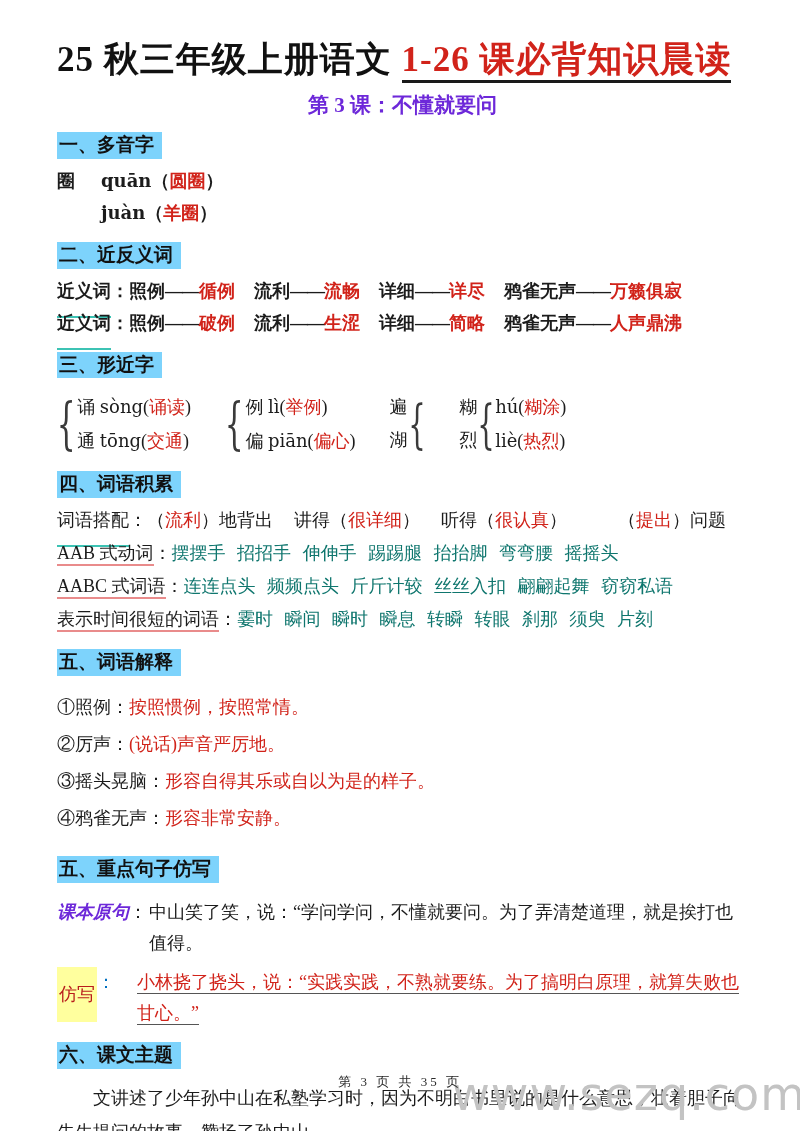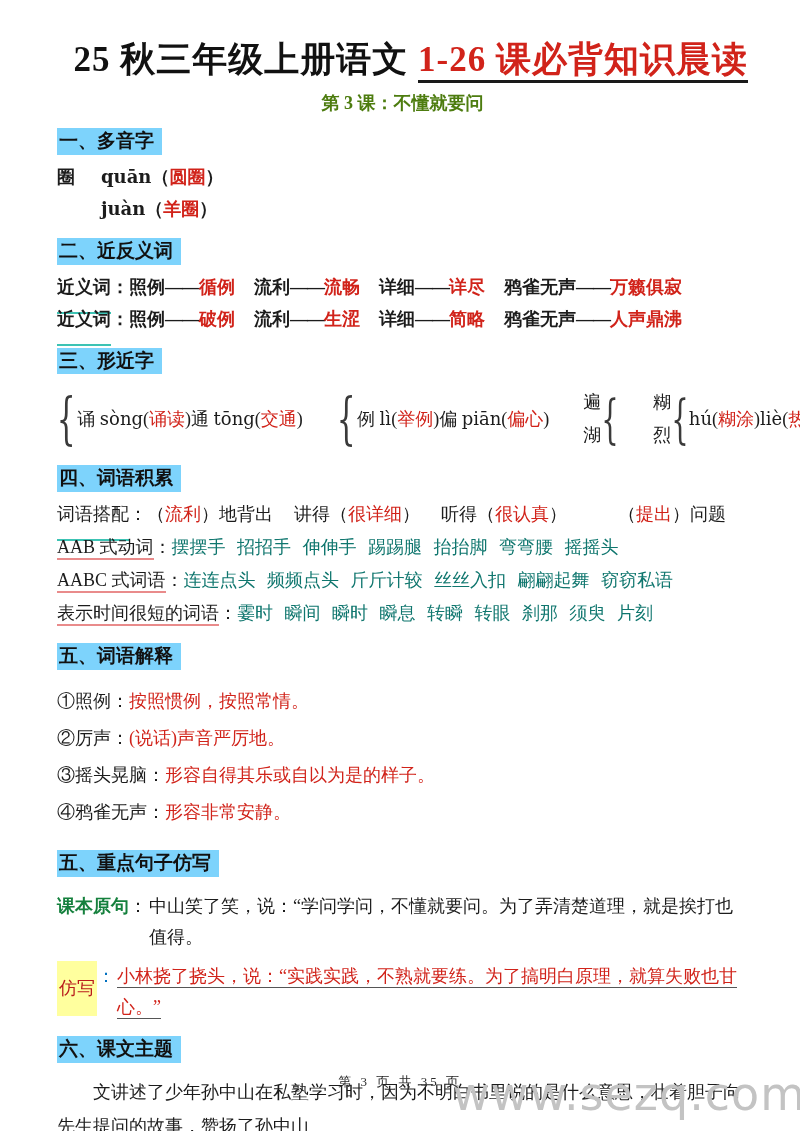--- a/index.html
+++ b/index.html
@@ -4,24 +4,24 @@
 <style>
   html,body{margin:0;padding:0;}
   body{
     width:800px;height:1131px;overflow:hidden;position:relative;
     background:#ffffff;
     font-family:"Liberation Serif","DejaVu Serif",serif;
     color:#1c1c1c;
   }
   .page{position:relative;width:800px;height:1131px;padding:36px 52px 0 57px;box-sizing:border-box;}
   
-  .title{text-align:right;font-weight:bold;font-size:35px;letter-spacing:1px;white-space:nowrap;}
+  .title{text-align:left;font-weight:bold;font-size:35px;letter-spacing:1px;white-space:nowrap;}
   .t-black{color:#111;}
   .t-red{color:#d1231a;border-bottom:3px solid #1a1a1a;padding-bottom:1px;}
-  .subtitle{text-align:center;font-weight:bold;font-size:18px;color:#4d7c0f;margin-top:8px;}
+  .subtitle{text-align:center;font-weight:bold;font-size:21px;color:#6d28d9;margin-top:8px;}
   
   .hd{font-weight:bold;font-size:19px;color:#111;background:#7dd3fc;display:inline-block;
       padding:2px 8px 2px 2px;margin:13px 0 6px 0;line-height:1.2;}
   .hd-wrap{line-height:1;}
   
   .row{font-size:18px;line-height:32px;font-weight:bold;}
   .bk{color:#1c1c1c;}
   .rd{color:#d1231a;}
   .bl{color:#0f766e;}
   .py{font-family:"DejaVu Serif",serif;}
@@ -32,38 +32,38 @@
   .s1-indent{padding-left:44px;}
   
   .pair{margin-right:19px;white-space:nowrap;}
   .dash{letter-spacing:-1px;}
   
   .s3-groups{display:flex;gap:34px;margin-top:6px;font-size:18px;}
   .grp{display:flex;align-items:center;}
   .brace{font-family:"DejaVu Serif",serif;font-size:54px;font-weight:400;color:#3a3a3a;
          transform:scaleX(.55) scaleY(1.05);line-height:1;margin:0 -6px 0 -8px;}
   .brace.mid{font-size:50px;margin:0 -7px;}
-  .grp-col{display:flex;flex-direction:row;}
+  .grp-col{display:flex;flex-direction:column;}
   .grp-row{line-height:33px;white-space:nowrap;}
   .col-ch{display:flex;flex-direction:column;}
   .col-ch span{line-height:33px;}
   
   .s4line{font-size:18px;line-height:33px;white-space:nowrap;}
   .s4line .words{word-spacing:7px;}
   .witem{margin-right:21px;white-space:nowrap;}
   .witem.wide{margin-left:30px;}
   
   .def-item{font-size:18px;line-height:24px;margin:13px 0;}
   
   .sent{display:flex;align-items:flex-start;font-size:18px;line-height:31px;margin-top:8px;}
-  .lbl-blue{color:#15803d;font-weight:bold;white-space:nowrap;}
+  .lbl-blue{color:#6d28d9;font-weight:bold;white-space:nowrap;font-style:italic;}
   .lbl-yellow{color:#b91c1c;font-weight:normal;background:#ffff9e;padding:12px 2px;white-space:nowrap;}
   .colon-blue{color:#0070c0;}
   .sent-text{flex:1;padding-left:2px;}
-  .underl{text-decoration:underline;text-decoration-color:#555;text-underline-offset:5px;}
+  .underl{text-decoration:underline;text-decoration-color:#555;text-underline-offset:5px;margin-left:20px;}
   
   .para{font-size:18px;line-height:34px;text-indent:2em;margin:6px 0 0 0;}
   
   .footer{position:absolute;left:0;right:0;bottom:40px;text-align:center;
           font-size:13px;color:#2a2a2a;letter-spacing:3px;font-family:"Liberation Serif",serif;}
   .watermark{position:absolute;right:-6px;bottom:10px;font-size:46px;color:#c3c3c3;
              font-family:"DejaVu Sans","Liberation Sans",sans-serif;letter-spacing:1px;white-space:nowrap;}
 </style>
 </head>
 <body>

